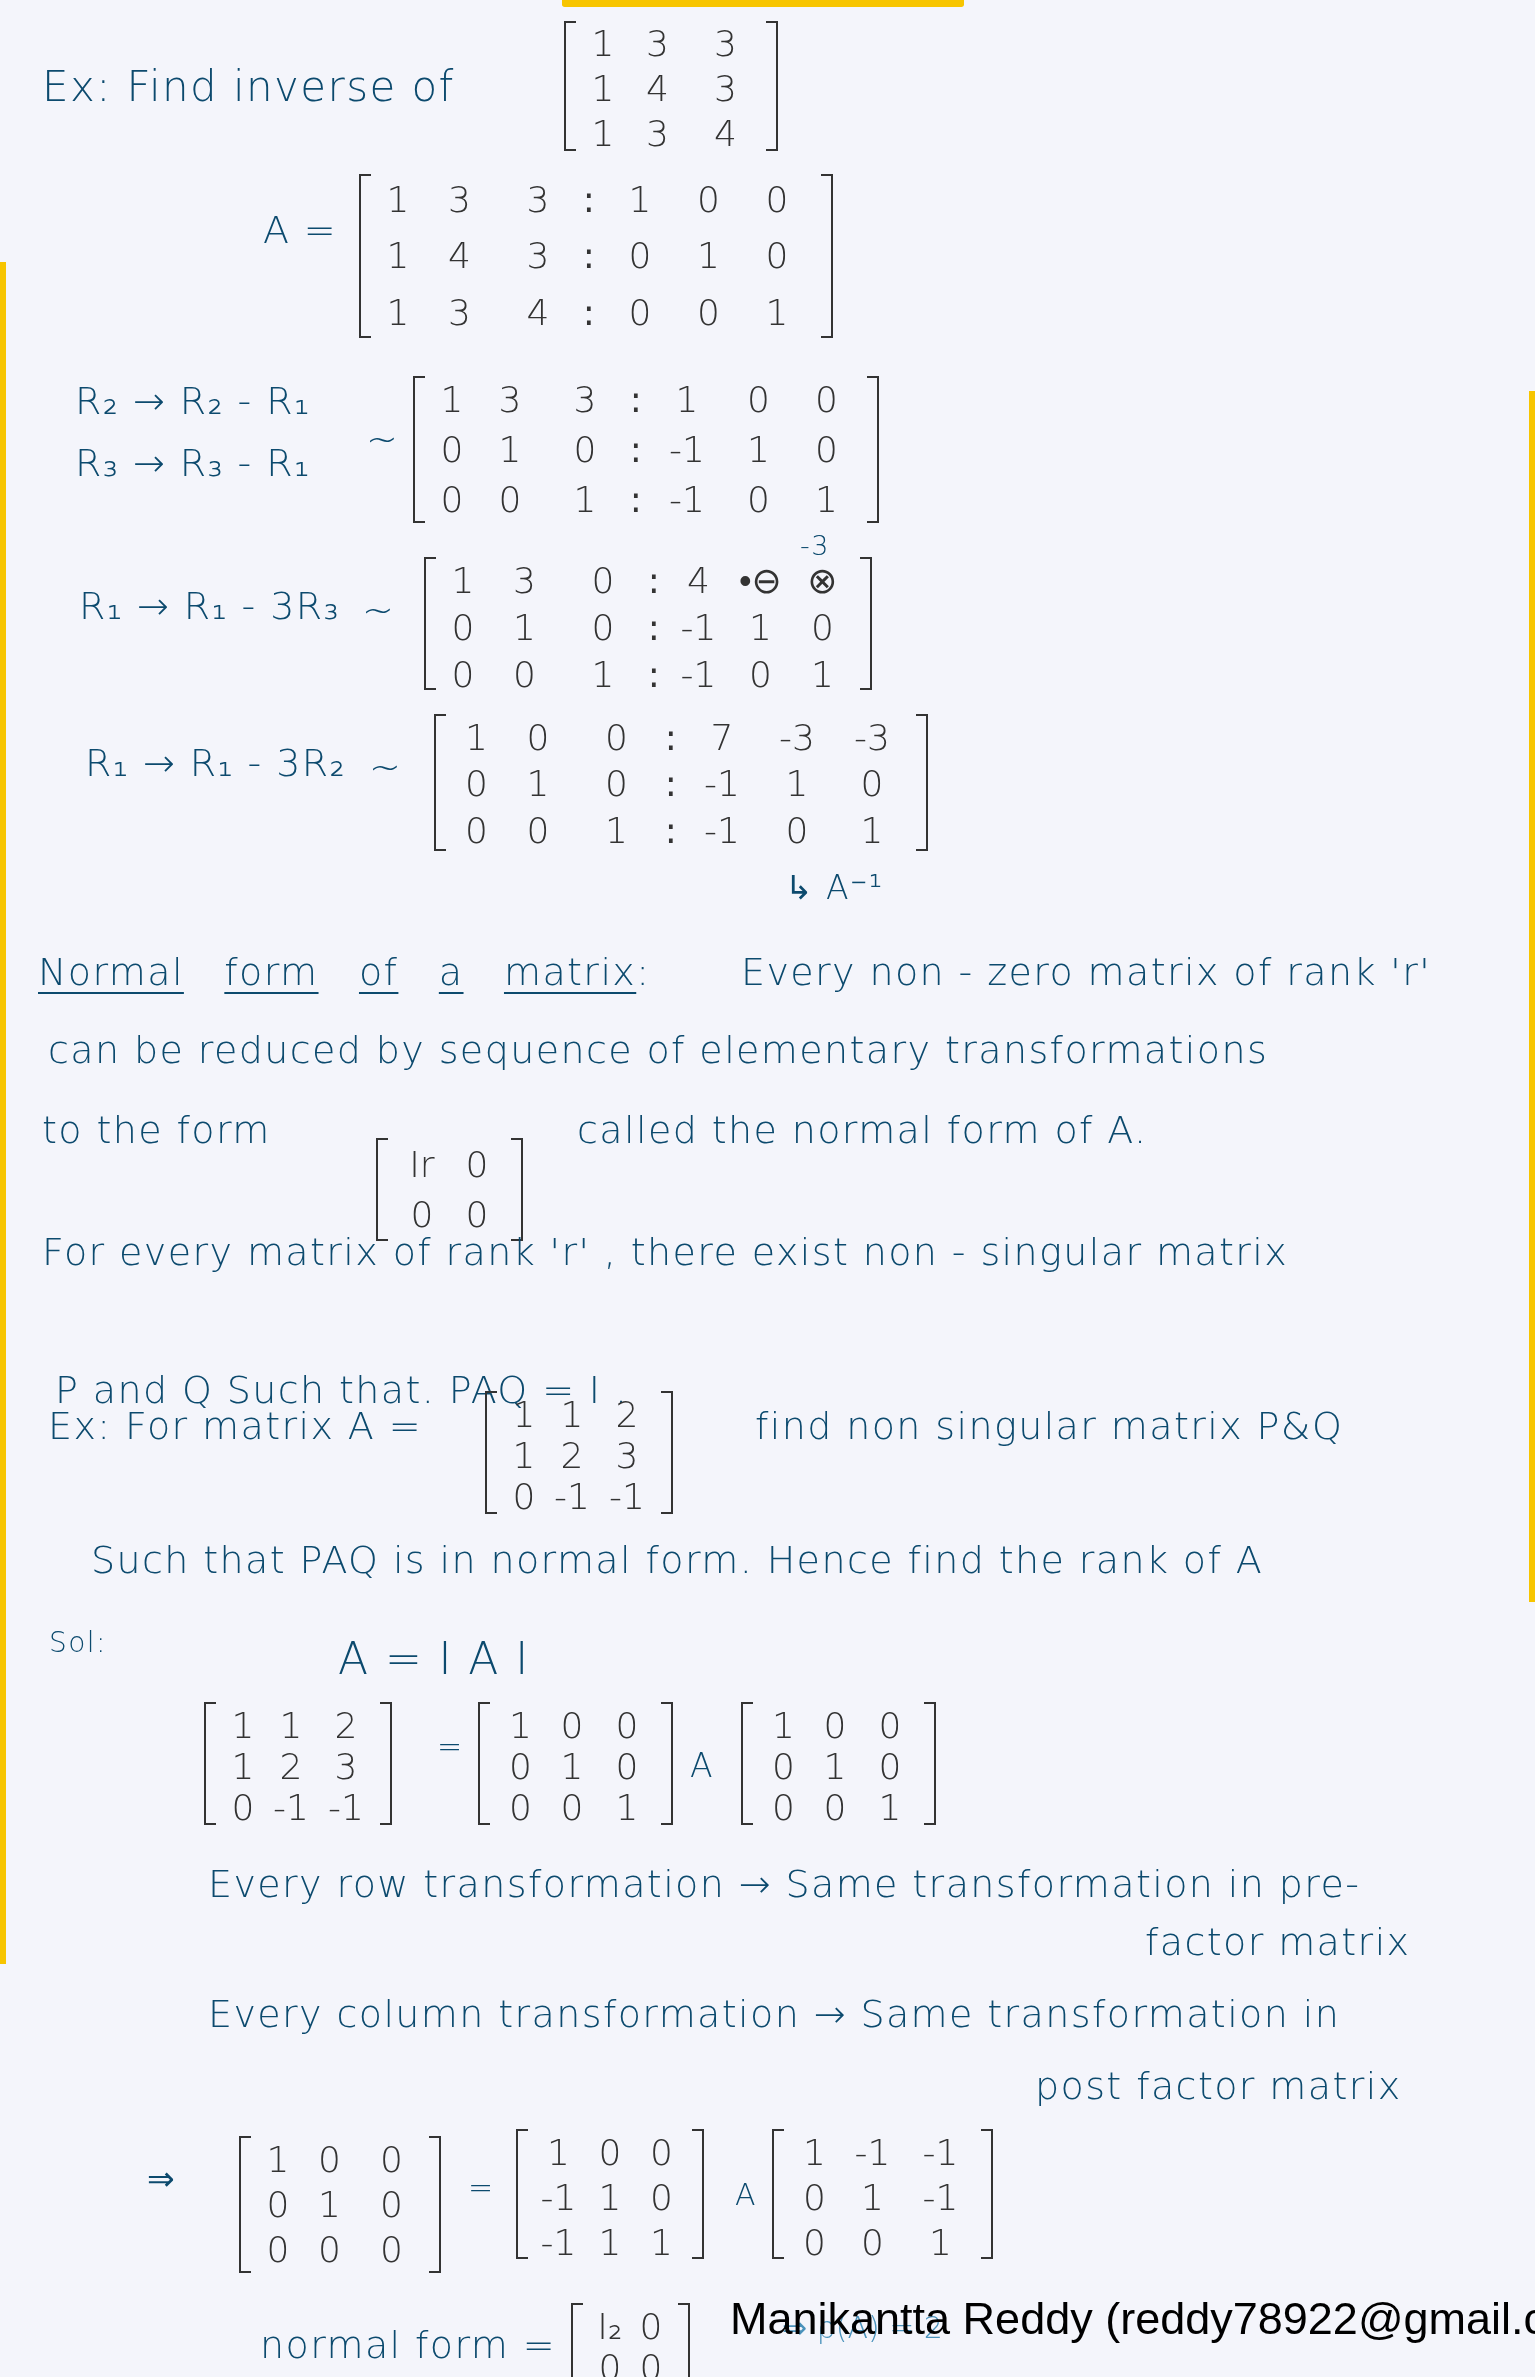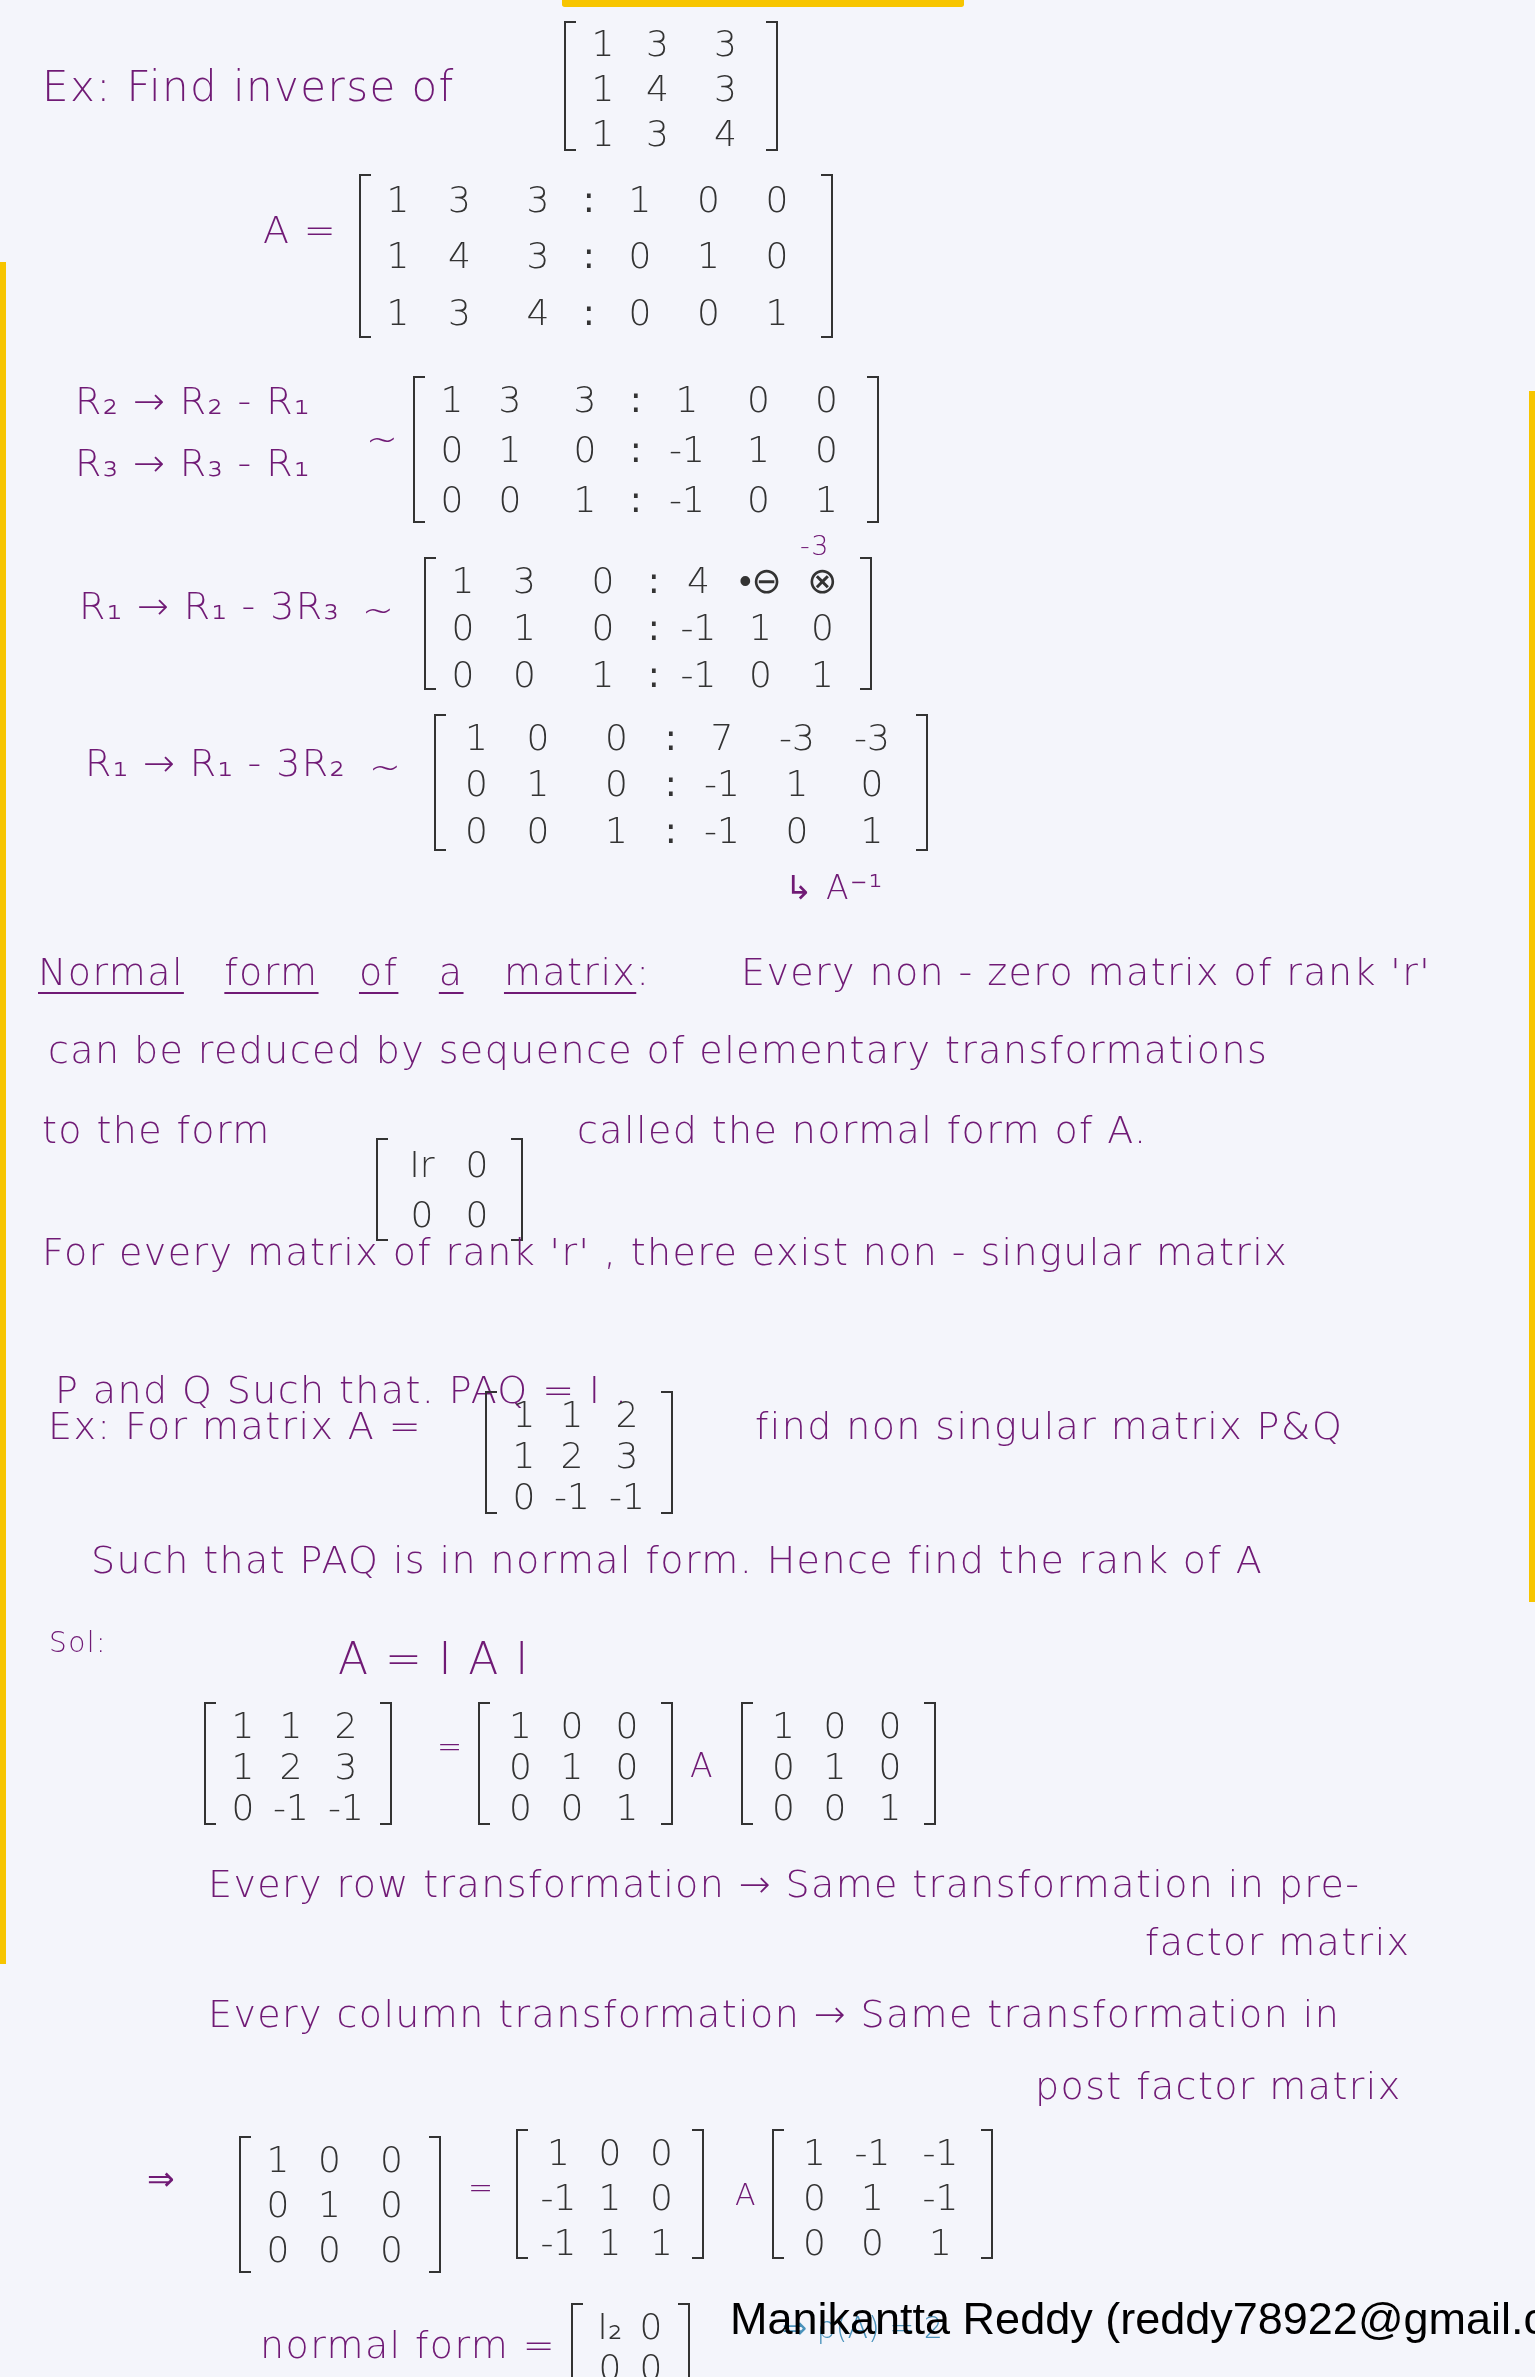--- a/index.html
+++ b/index.html
@@ -2,21 +2,21 @@
 <html style="font-size:11px"><head>
 <meta charset="utf-8">
 <style>
   html, body { margin: 0; padding: 0; }
   body {
     width: 1536px; height: 2377px; position: relative; overflow: hidden;
     background: #f4f5fb;
     font-family: "DejaVu Sans", sans-serif;
     color: #2a2a2a;
   }
-  .hw { position: absolute; font-family: "DejaVu Sans", sans-serif; font-weight: 200; color: #701a75; letter-spacing: 1.4px; white-space: nowrap; }
+  .hw { position: absolute; font-family: "DejaVu Sans", sans-serif; font-weight: 200; color: #0c4a6e; letter-spacing: 1.4px; white-space: nowrap; }
   .bar-top { position: absolute; left: 562px; top: 0; width: 402px; height: 6.8px; background: #f7c500; border-radius: 0 0 2.7px 2.7px; }
   .bar-left { position: absolute; left: 0; top: 262px; width: 5.5px; height: 1702px; background: #f7c500; }
   .bar-right { position: absolute; left: 1529px; top: 391px; width: 6.8px; height: 1211px; background: #f7c500; }
 
   .matrix { position: absolute; display: flex; align-items: stretch; }
   .mat-br { width: 9.6px; border: 2.1px solid #333; }
   .mat-br.l { border-right: none; }
   .mat-br.r { border-left: none; }
   .mat-grid { display: grid; align-items: center; justify-items: center; padding: 2.7px 6.8px; }
   .cell { font-size: 36px; color: #333; font-weight: 200; }

